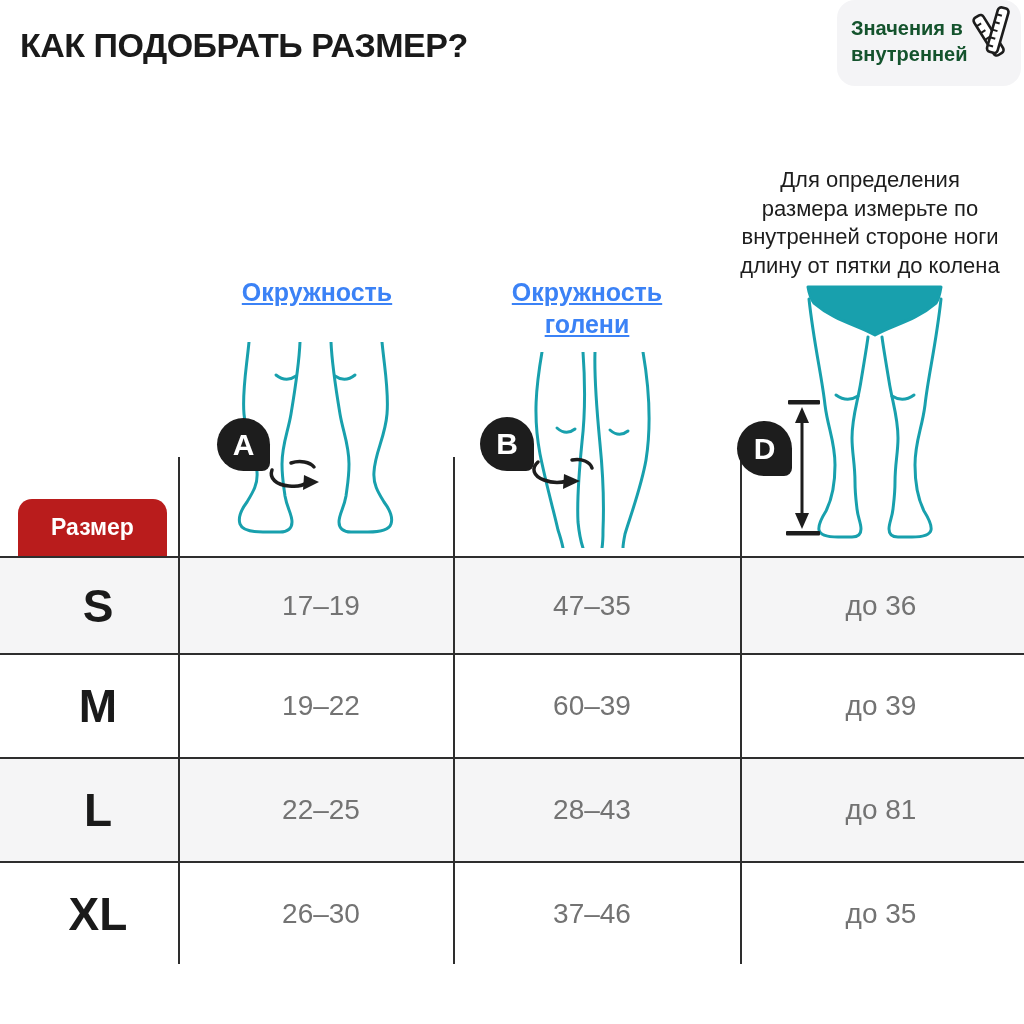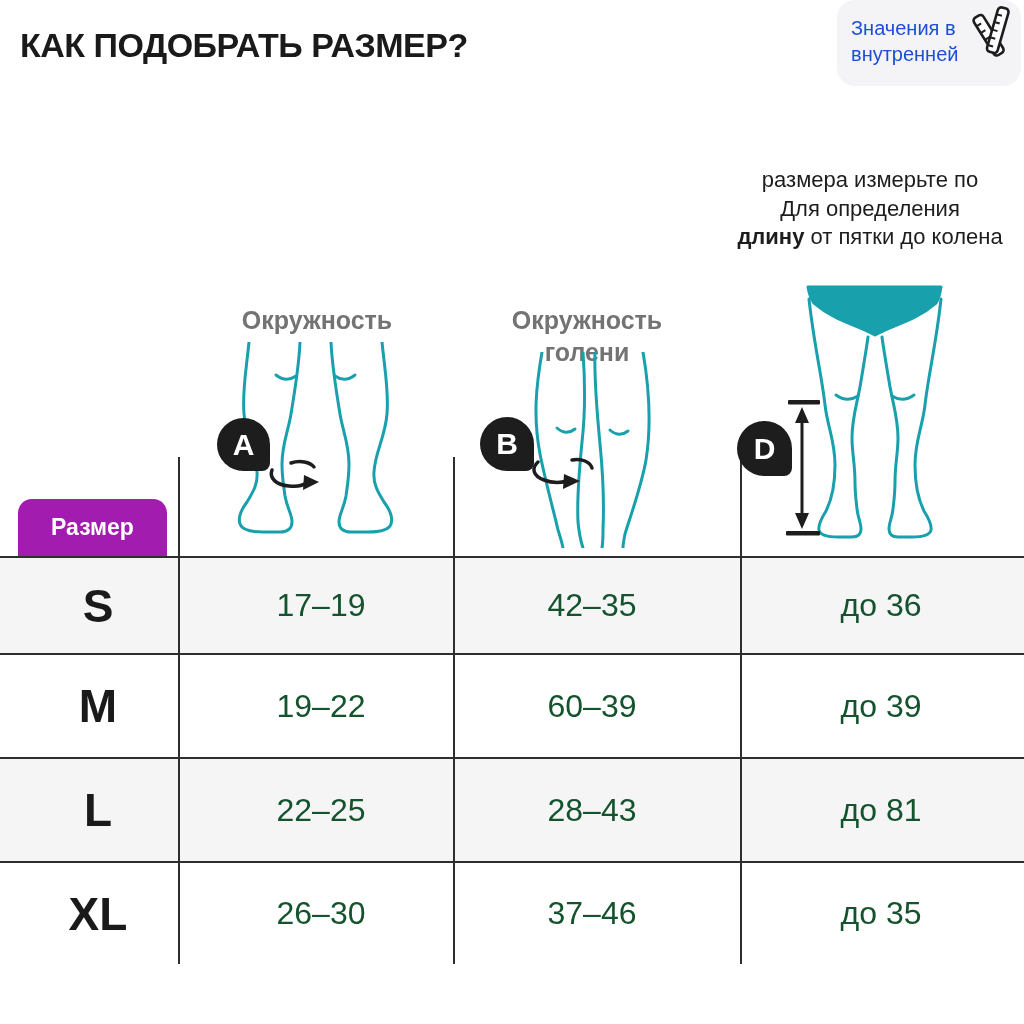--- a/index.html
+++ b/index.html
@@ -10,33 +10,33 @@
   
   .title{
     position:absolute;left:20px;top:26px;width:620px;
     font-size:34px;font-weight:700;letter-spacing:-0.5px;color:#1a1a1a;
   }
   .units-badge{
     position:absolute;left:837px;top:0px;width:184px;height:86px;
     background:#f4f4f6;border-radius:18px;
   }
   .units-text{
-    position:absolute;left:14px;top:15px;font-size:20px;line-height:26px;font-weight:400;color:#1d4ed8;
+    position:absolute;left:14px;top:15px;font-size:20px;line-height:26px;font-weight:700;color:#14532d;
   }
   .units-icon{position:absolute;right:6px;top:5px;}
   
   .note{
     position:absolute;left:716px;top:166px;width:308px;
     font-size:22px;line-height:28.5px;text-align:center;color:#1d1d1d;
   }
-  .note b{font-weight:700;}
+  .note b{font-weight:400;}
   
   .col-header{
-    position:absolute;top:304px;width:256px;text-align:center;
-    font-size:25px;line-height:32px;font-weight:700;color:#737373;
+    position:absolute;top:276px;width:256px;text-align:center;
+    font-size:25px;line-height:32px;font-weight:700;color:#3b82f6;text-decoration:underline;
   }
   .col-header.ankle{left:189px;}
   .col-header.calf{left:459px;}
   
   .illu{position:absolute;}
   .illu-a{left:236px;top:342px;}
   .illu-b{left:528px;top:352px;}
   .illu-d{left:740px;top:283px;}
   
   .marker{
@@ -44,33 +44,33 @@
     border-radius:50% 50% 8px 50%;
     display:flex;align-items:center;justify-content:center;
     font-size:30px;font-weight:700;z-index:6;
   }
   .marker.a{left:217px;top:418px;width:53px;height:53px;}
   .marker.b{left:480px;top:417px;width:54px;height:54px;}
   .marker.d{left:737px;top:421px;width:55px;height:55px;}
   
   .size-header{
     position:absolute;left:18px;top:499px;width:149px;height:57px;
-    background:#a21caf;color:#ffffff;border-radius:14px 14px 0 0;
+    background:#b91c1c;color:#ffffff;border-radius:14px 14px 0 0;
     display:flex;align-items:center;justify-content:center;
     font-size:23px;font-weight:700;z-index:4;
   }
   .trow{
     position:absolute;left:0;width:1024px;box-sizing:border-box;
     border-top:2px solid #2e2e2e;
     display:grid;grid-template-columns:196px 250px 292px 286px;
     align-items:center;justify-items:center;
   }
   .trow.alt{background:#f5f5f6;}
   .trow .size{font-size:46px;font-weight:700;color:#1a1a1a;}
-  .trow .val{font-size:32px;font-weight:400;color:#14532d;}
+  .trow .val{font-size:28px;font-weight:400;color:#737373;}
   .vline{position:absolute;top:457px;height:507px;width:2px;background:#2e2e2e;z-index:3;}
   .vline.v1{left:178px;}
   .vline.v2{left:453px;}
   .vline.v3{left:740px;}
 </style>
 </head>
 <body>
 
 <div class="page">
 
@@ -100,22 +100,23 @@
             <line x1="23" y1="26" x2="28.5" y2="26"></line>
               <line x1="23" y1="34" x2="28.5" y2="34"></line>
             <line x1="23" y1="42" x2="28.5" y2="42"></line>
           </g>
         </g>
       </svg>
     </span>
   </div>
 
   <div class="note">
+    <div>Для определения</div>
     <div>размера измерьте по</div>
-    <div>Для определения</div>
+    <div>внутренней стороне ноги</div>
     <div><b>длину</b><span> от пятки до колена</span></div>
   </div>
 
   <div class="col-header ankle">
     <div>Окружность</div>
   </div>
   <div class="col-header calf">
     <div>Окружность</div>
     <div>голени</div>
   </div>
@@ -177,21 +178,21 @@
 
   <div class="marker a">A</div>
   <div class="marker b">B</div>
   <div class="marker d">D</div>
 
   <div class="size-header">Размер</div>
 
   <div class="trow alt" style="top:556px;height:97px;">
     <span class="size">S</span>
     <span class="val">17–19</span>
-    <span class="val">42–35</span>
+    <span class="val">47–35</span>
     <span class="val">до 36</span>
   </div>
   <div class="trow" style="top:653px;height:104px;">
     <span class="size">M</span>
     <span class="val">19–22</span>
     <span class="val">60–39</span>
     <span class="val">до 39</span>
   </div>
   <div class="trow alt" style="top:757px;height:104px;">
     <span class="size">L</span>

